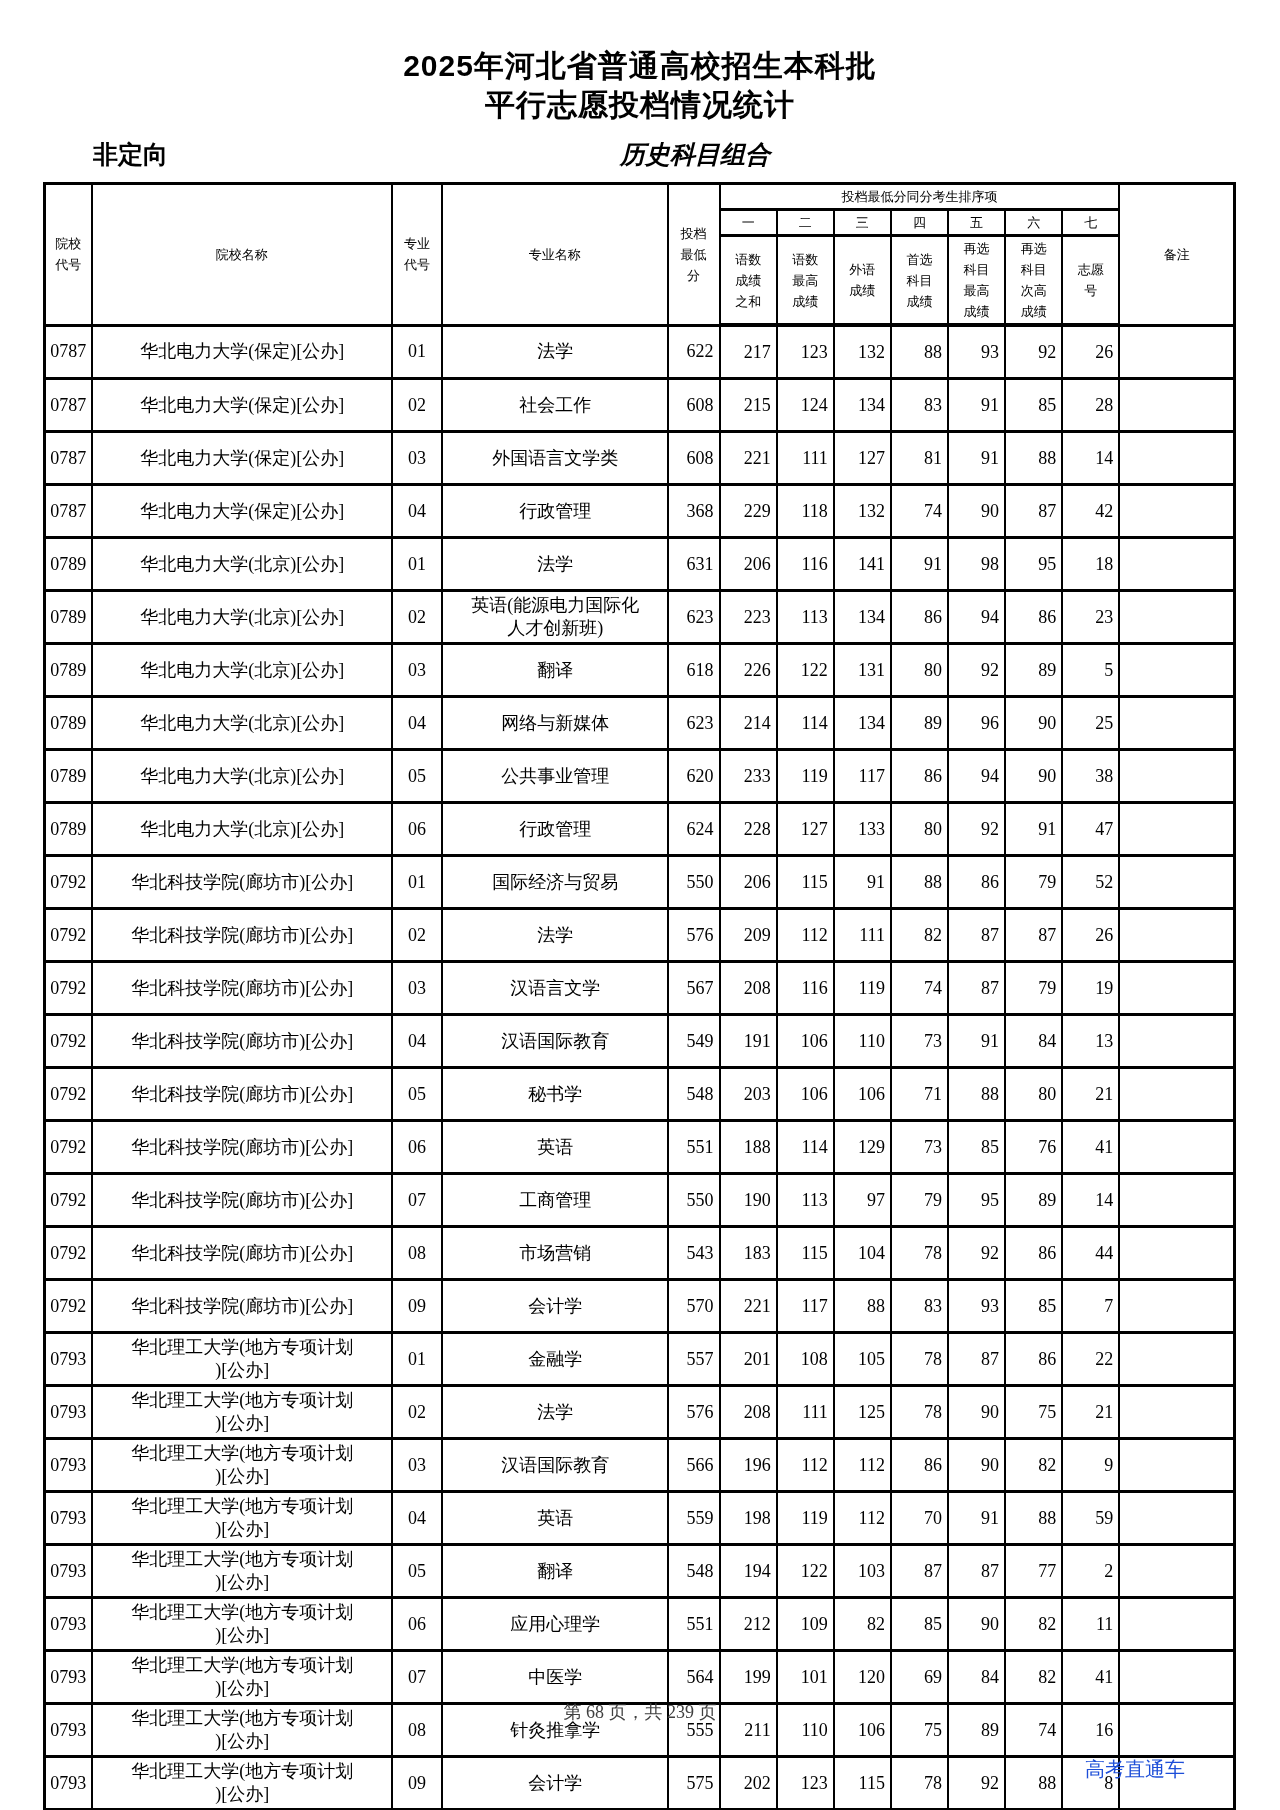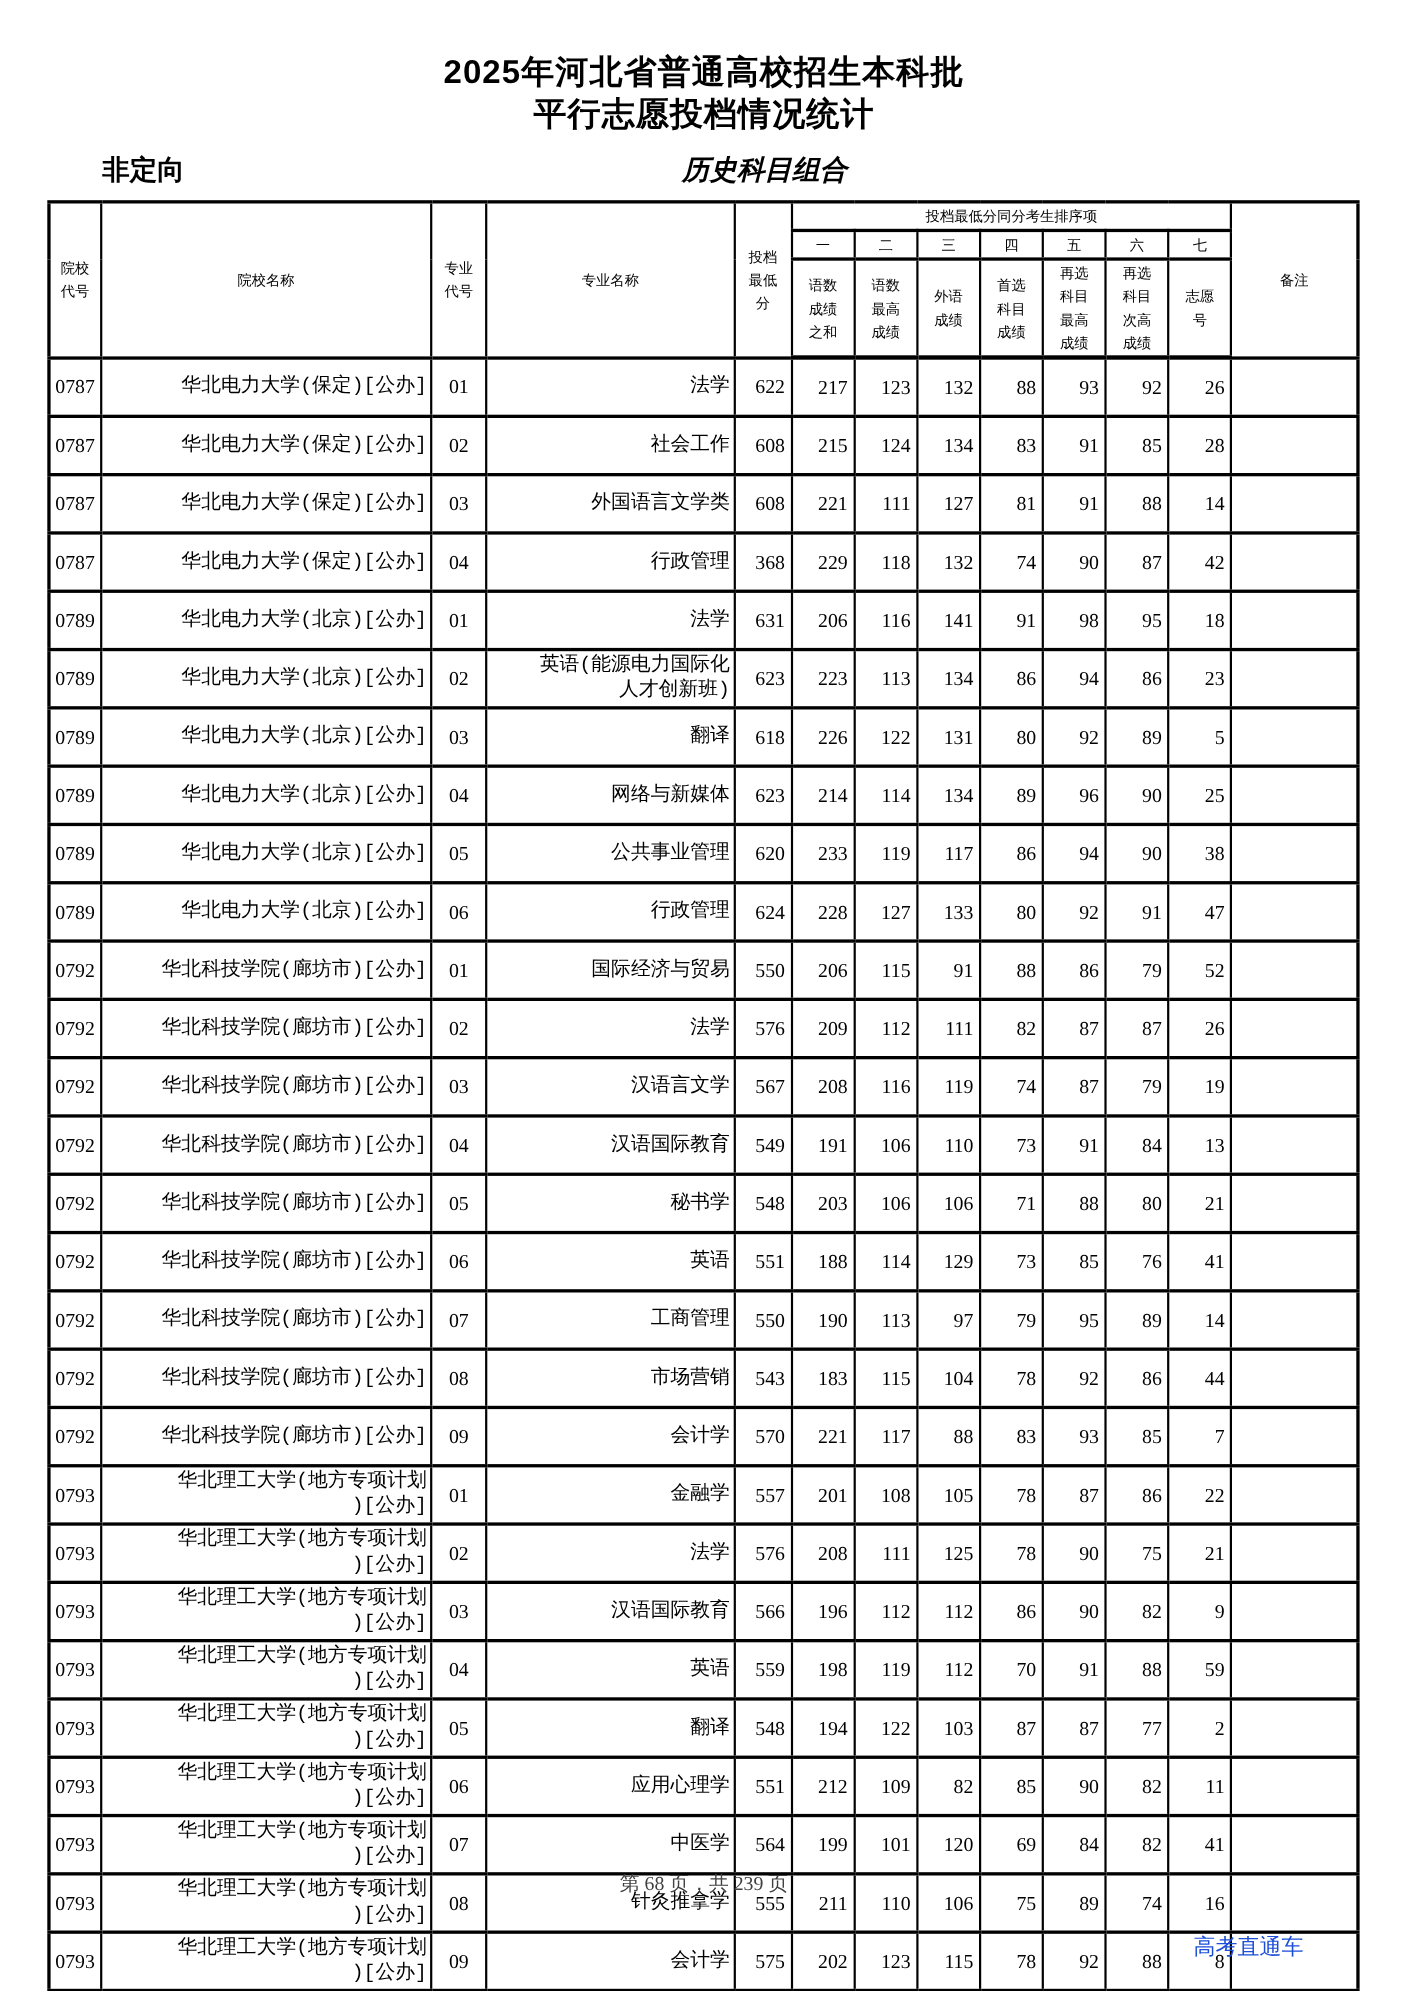--- a/index.html
+++ b/index.html
@@ -60,21 +60,21 @@
   .row-group{height:24px;}
   .row-ordinal{height:26px;}
   .row-sub th{height:66px;}
 
   .grid tbody td{
     height:48px;
     line-height:23px;
     vertical-align:middle;
   }
   td.code{text-align:center;padding-left:3px;}
-  td.name{text-align:right;padding-left:4px;white-space:pre-line;font-family:Liberation Mono, monospace;}
+  td.name{text-align:center;padding-left:4px;white-space:pre-line;}
   td.center{text-align:center;margin-left:44px;}
   td.num{text-align:right;padding-right:5px;}
   td.remark{}
 
   .footer{
     position:absolute;
     left:0;top:1700px;width:100%;
     text-align:center;
     font-size:18px;
     color:#404040;

